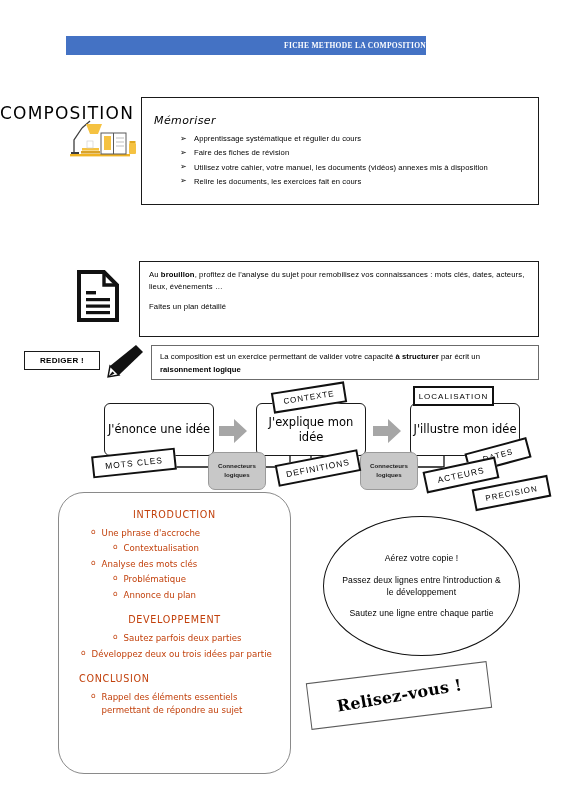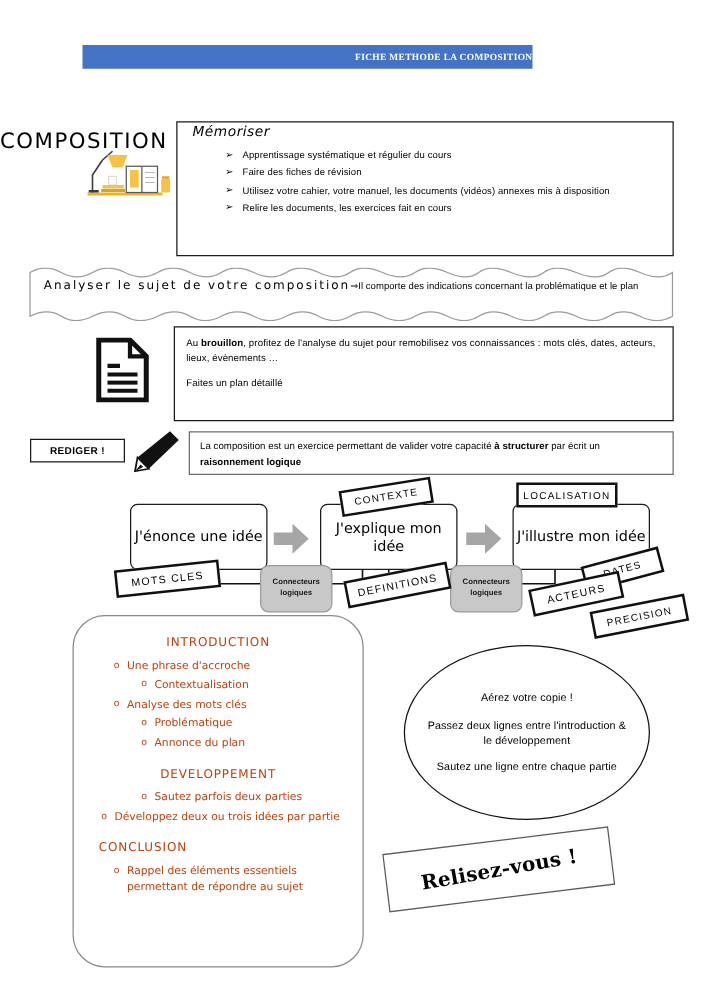--- a/index.html
+++ b/index.html
@@ -52,21 +52,21 @@
 
   
   .memo-box {
     position: absolute;
     left: 141px;
     top: 97px;
     width: 398px;
     height: 108px;
     border: 1.1px solid #1a1a1a;
     box-sizing: border-box;
-    padding: 1px 10px 6px 12px;
+    padding: 16px 10px 6px 12px;
   }
   .memo-title {
     font-style: italic;
     font-size: 11px;
     letter-spacing: 0.4px;
     margin-bottom: 6px;
     font-family: "DejaVu Sans", sans-serif;
   }
   .memo-list {
     list-style: none;
@@ -412,34 +412,20 @@
         <span class="bullet">➢</span>
         <span>Utilisez votre cahier, votre manuel, les documents (vidéos) annexes mis à disposition</span>
       </li>
       <li>
         <span class="bullet">➢</span>
         <span>Relire les documents, les exercices fait en cours</span>
       </li>
     </ul>
   </div>
 
-  <div class="wavy-box">
-    <svg class="wavy-svg" viewBox="0 0 516 43" preserveAspectRatio="none" xmlns="http://www.w3.org/2000/svg">
-      <path d="M1,4
-               Q 13,-3 26,4 T 51,4 T 77,4 T 103,4 T 129,4 T 154,4 T 180,4 T 206,4 T 232,4
-               T 257,4 T 283,4 T 309,4 T 335,4 T 360,4 T 386,4 T 412,4 T 438,4 T 464,4 T 489,4 T 515,4
-               L 515,39
-               Q 503,46 489,39 T 464,39 T 438,39 T 412,39 T 386,39 T 360,39 T 335,39 T 309,39 T 283,39
-               T 257,39 T 232,39 T 206,39 T 180,39 T 154,39 T 129,39 T 103,39 T 77,39 T 51,39 T 26,39 T 1,39
-               Z" fill="#ffffff" stroke="#9b9b9b" stroke-width="1"></path>
-    </svg>
-    <div class="wavy-text">
-      <span class="lead">Analyser le sujet de votre composition</span><span class="rest">⇒</span><span class="rest">Il comporte des indications concernant la problématique et le plan</span>
-    </div>
-  </div>
 
   <div class="doc-icon">
     <svg viewBox="0 0 44 52" width="44" height="52" xmlns="http://www.w3.org/2000/svg">
       <path d="M3 2 L28 2 L41 15 L41 50 L3 50 Z" fill="#ffffff" stroke="#111111" stroke-width="4"></path>
       <path d="M28 2 L28 15 L41 15" fill="none" stroke="#111111" stroke-width="3.4"></path>
       <rect x="10" y="21" width="10" height="3.4" fill="#111111"></rect>
       <rect x="10" y="28" width="24" height="3.2" fill="#111111"></rect>
       <rect x="10" y="34.5" width="24" height="3.2" fill="#111111"></rect>
       <rect x="10" y="41" width="24" height="3.2" fill="#111111"></rect>
     </svg>

